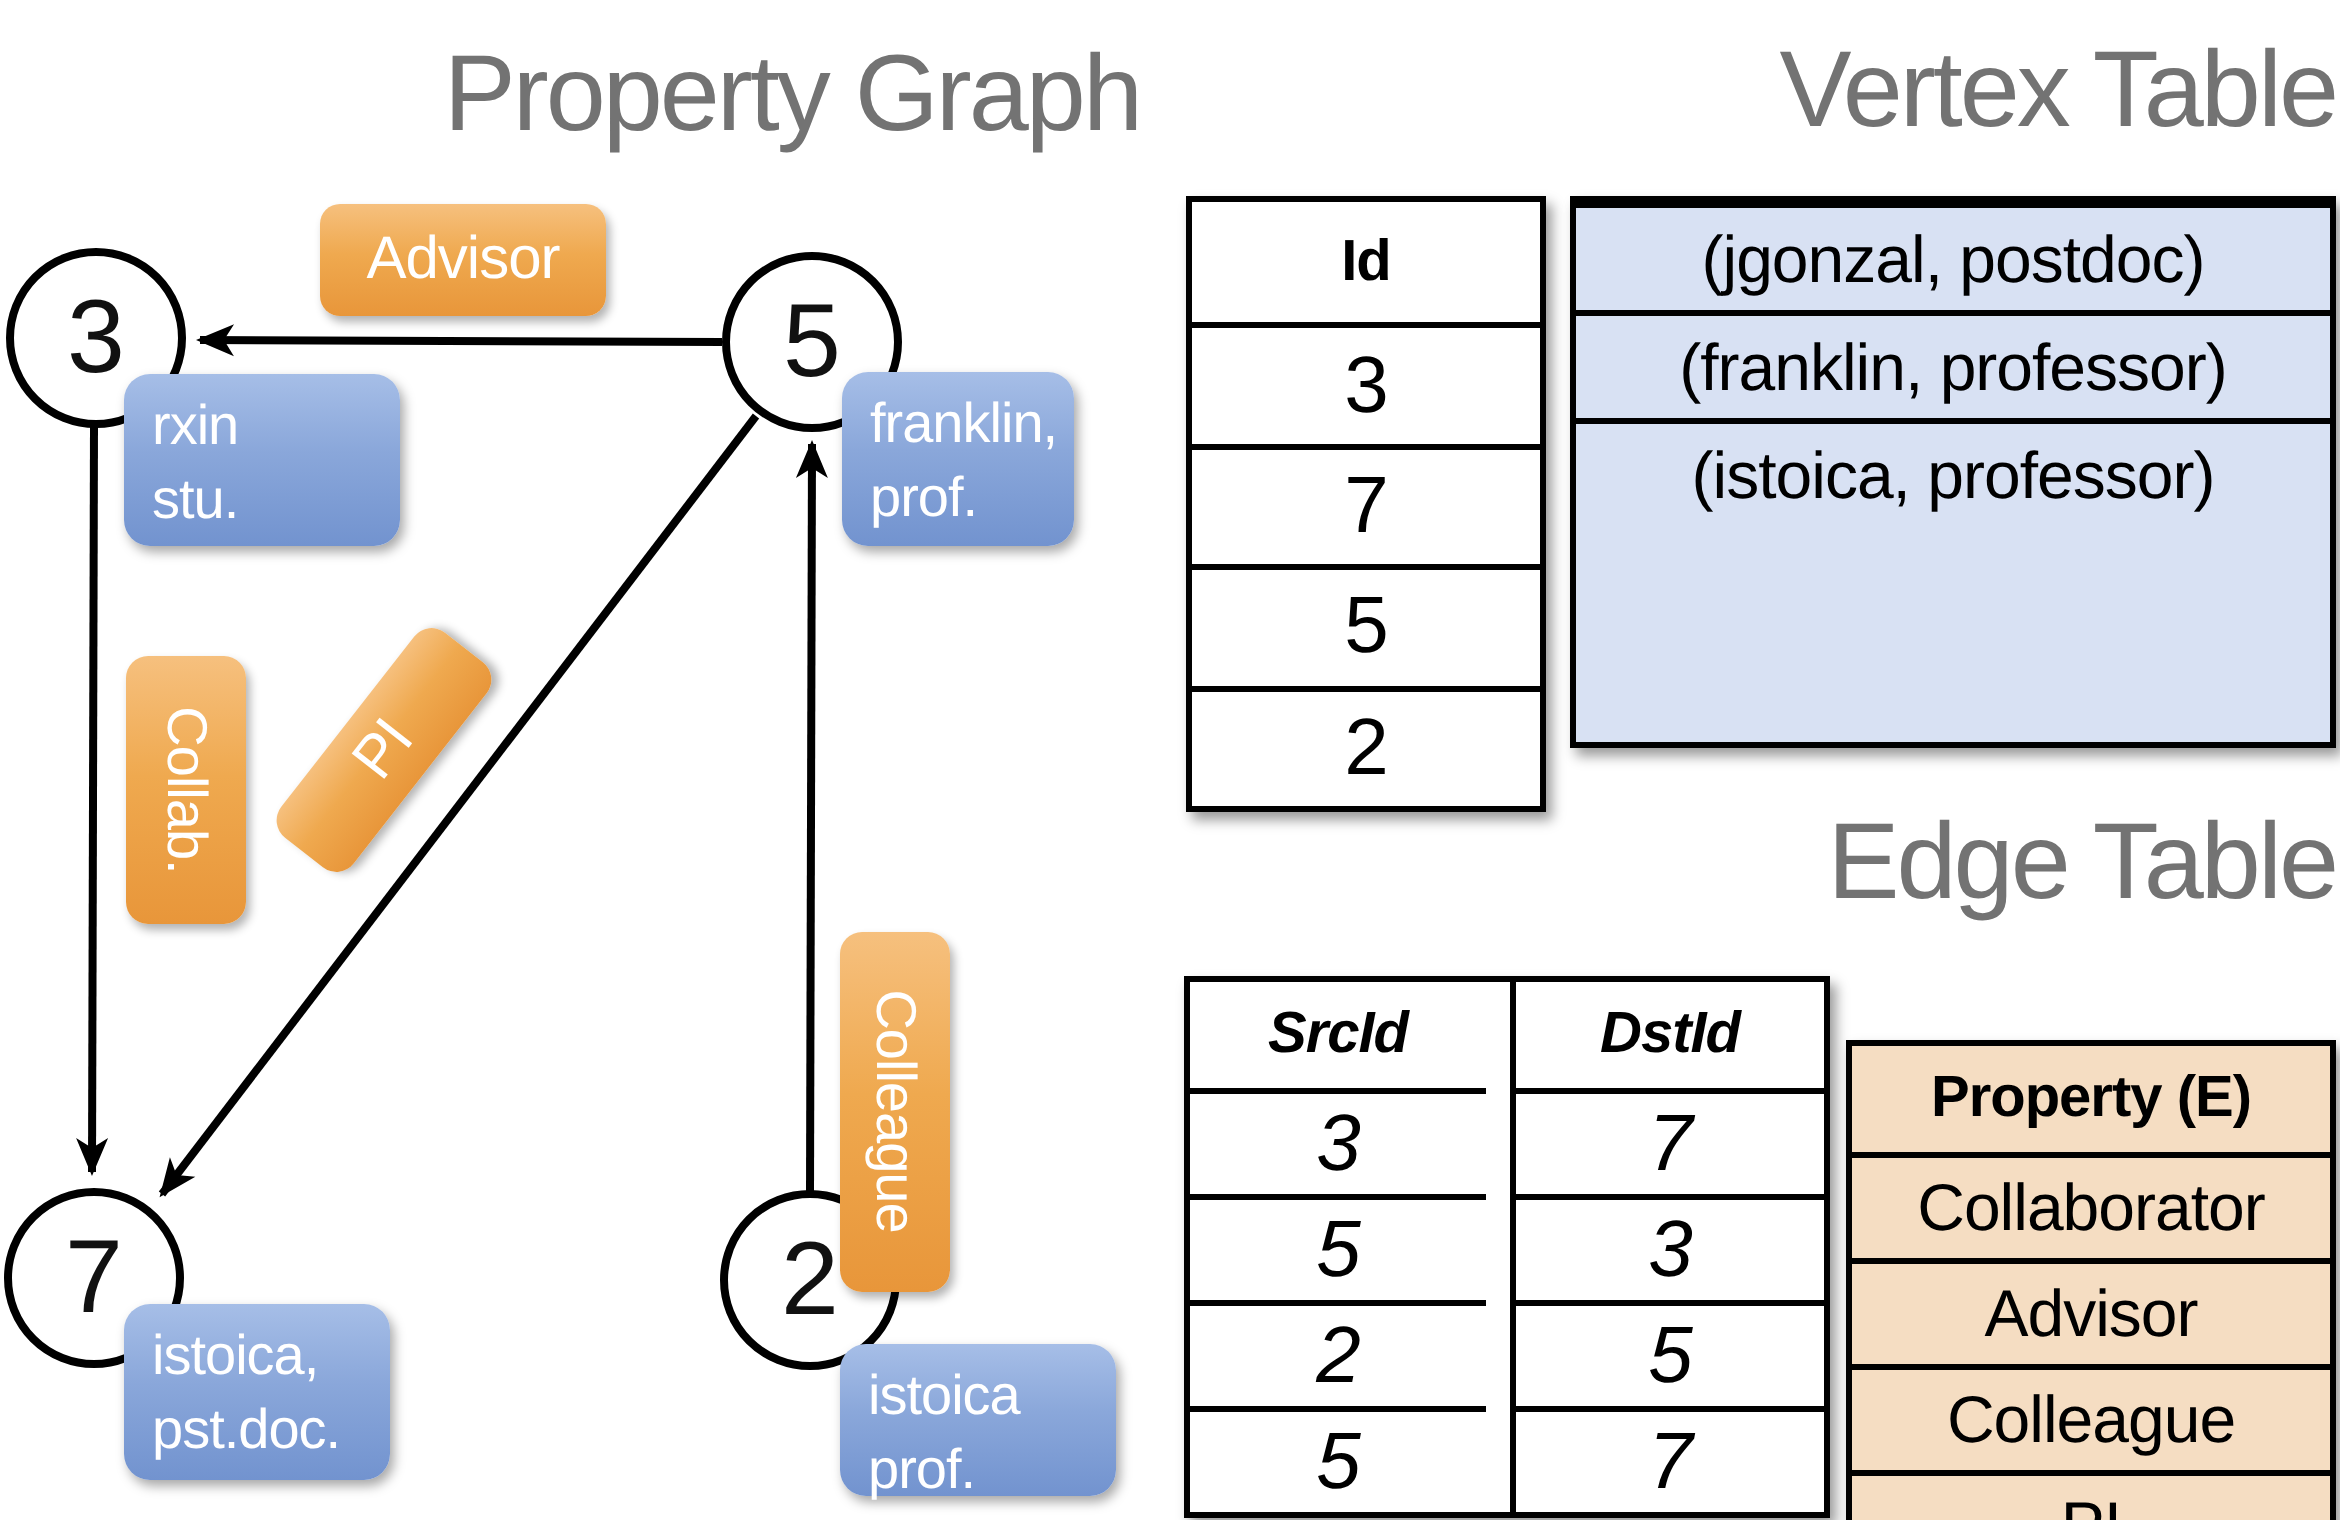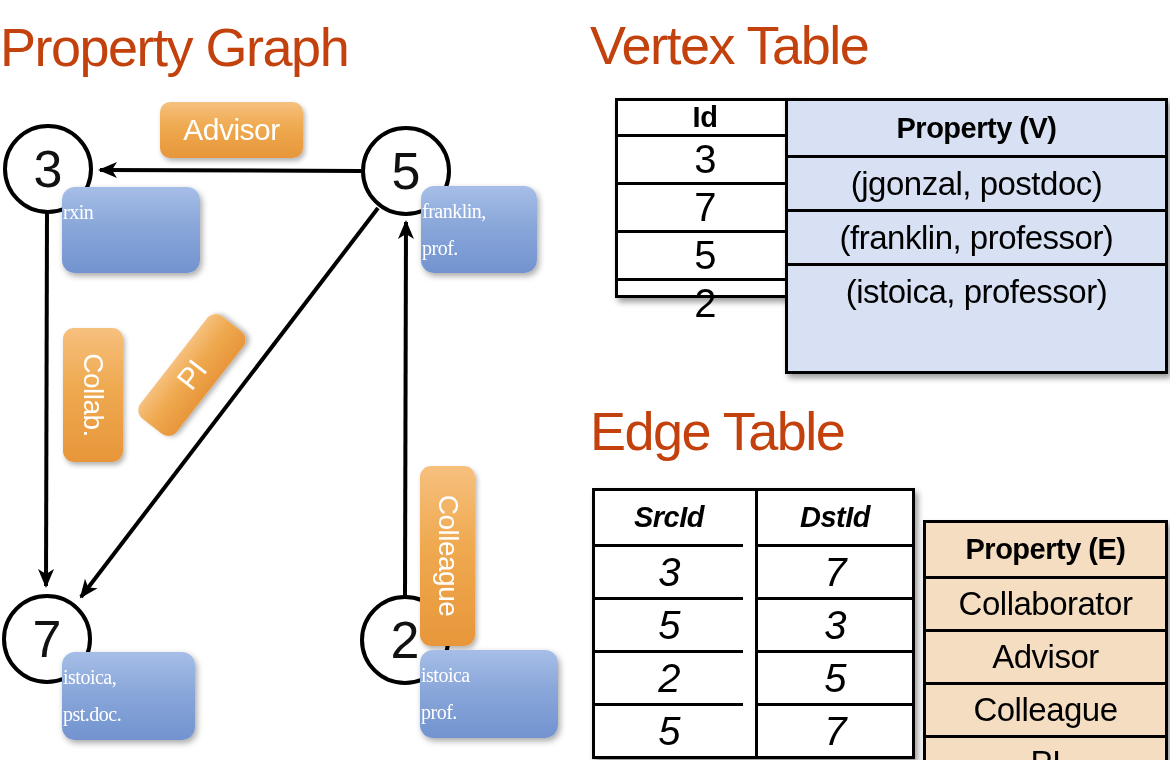--- a/index.html
+++ b/index.html
@@ -1,22 +1,22 @@
 <!DOCTYPE html>
 <html><head>
 <meta charset="utf-8">
 <style>
   html,body { margin:0; padding:0; background:#ffffff; }
   #stage {
     position:relative; width:1170px; height:760px; overflow:hidden;
     font-family:"Liberation Sans", sans-serif; background:#fff; color:#000;
   }
   .title {
-    position:absolute; font-size:54px; letter-spacing:-1.5px; color:#c2410c;
-    text-align:left; white-space:nowrap;
+    position:absolute; font-size:54px; letter-spacing:-1.5px; color:#737373;
+    text-align:right; white-space:nowrap;
   }
   
   .node {
     position:absolute; width:90px; height:90px; box-sizing:border-box;
     border:4px solid #000; border-radius:50%; background:#fff;
     display:flex; align-items:center; justify-content:center;
     font-size:52px; color:#111; z-index:2;
   }
   
   .elabel {
@@ -29,21 +29,21 @@
   .vwrap { position:relative; overflow:visible; }
   .vinner {
     position:absolute; display:flex; align-items:center; justify-content:center;
     transform:rotate(90deg); font-size:28px; white-space:nowrap;
   }
   
   .pbox {
     position:absolute; border-radius:13px; color:#fff; z-index:4; box-sizing:border-box;
     background:linear-gradient(180deg,#a6bee7 0%,#8aa7da 45%,#7293cf 100%);
     box-shadow:2px 3px 6px rgba(0,0,0,0.35);
-    padding:7px 6px 0 1px; font-size:20px; line-height:37px; letter-spacing:-0.5px;font-family:Liberation Serif, serif;
+    padding:7px 6px 0 14px; font-size:28px; line-height:37px; letter-spacing:-0.5px;
   }
   
   #edges { position:absolute; left:0; top:0; z-index:1; }
   
   .tbl {
     position:absolute; box-sizing:border-box; border:3px solid #000;
     box-shadow:3px 4px 6px rgba(0,0,0,0.40);
     display:grid; z-index:1; background:#fff;
   }
   .tbl .c {
@@ -100,46 +100,46 @@
   <div class="elabel" style="left:127px; top:352px; width:130px; height:46px; transform:rotate(-52deg);">
     <span>PI</span>
   </div>
 
   <div class="elabel vwrap" style="left:420px; top:332px; width:55px; height:180px;">
     <div class="vinner" style="width:180px; height:55px; left:-62px; top:62px;">Colleague</div>
   </div>
 
   <div class="pbox" style="left:62px; top:187px; width:138px; height:86px;">
     <div>rxin</div>
+    <div>stu.</div>
   </div>
   <div class="pbox" style="left:421px; top:186px; width:116px; height:87px;">
     <div>franklin,</div>
     <div>prof.</div>
   </div>
   <div class="pbox" style="left:62px; top:652px; width:133px; height:88px;">
     <div>istoica,</div>
     <div>pst.doc.</div>
   </div>
-  <div class="pbox" style="left:420px; top:650px; width:138px; height:88px;">
+  <div class="pbox" style="left:420px; top:672px; width:138px; height:76px;">
     <div>istoica</div>
     <div>prof.</div>
   </div>
 
   <div class="title" style="left:590px; top:14px; width:578px;">Vertex Table</div>
 
-  <div class="tbl" style="left:615px; top:98px; width:180px; height:200px; grid-template-rows:repeat(5,1fr);">
+  <div class="tbl" style="left:593px; top:98px; width:180px; height:308px; grid-template-rows:repeat(5,1fr);">
     <div class="c top hdr">Id</div>
     <div class="c num">3</div>
     <div class="c num">7</div>
     <div class="c num">5</div>
     <div class="c num">2</div>
   </div>
 
   <div class="tbl fill-v" style="left:785px; top:98px; width:383px; height:276px; grid-template-rows:repeat(5,1fr);">
-    <div class="c top hdr">Property (V)</div>
     <div class="c">(jgonzal, postdoc)</div>
     <div class="c">(franklin, professor)</div>
     <div class="c">(istoica, professor)</div>
   </div>
 
   <div class="title" style="left:590px; top:400px; width:578px;">Edge Table</div>
 
   <div class="tbl" style="left:592px; top:488px; width:323px; height:271px; grid-template-columns:148px 1fr; grid-template-rows:repeat(5,1fr);font-style:italic;">
     <div class="c top hdr">SrcId</div>
     <div class="c top hdr cl">DstId</div>

